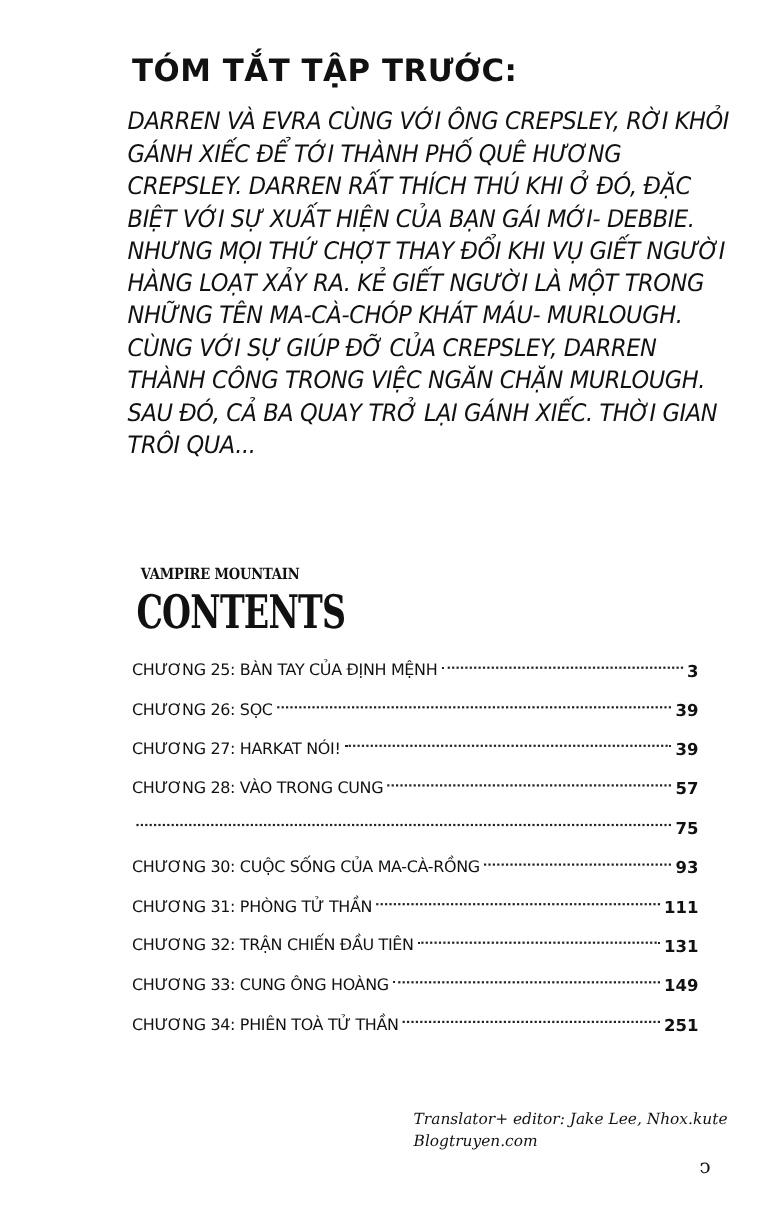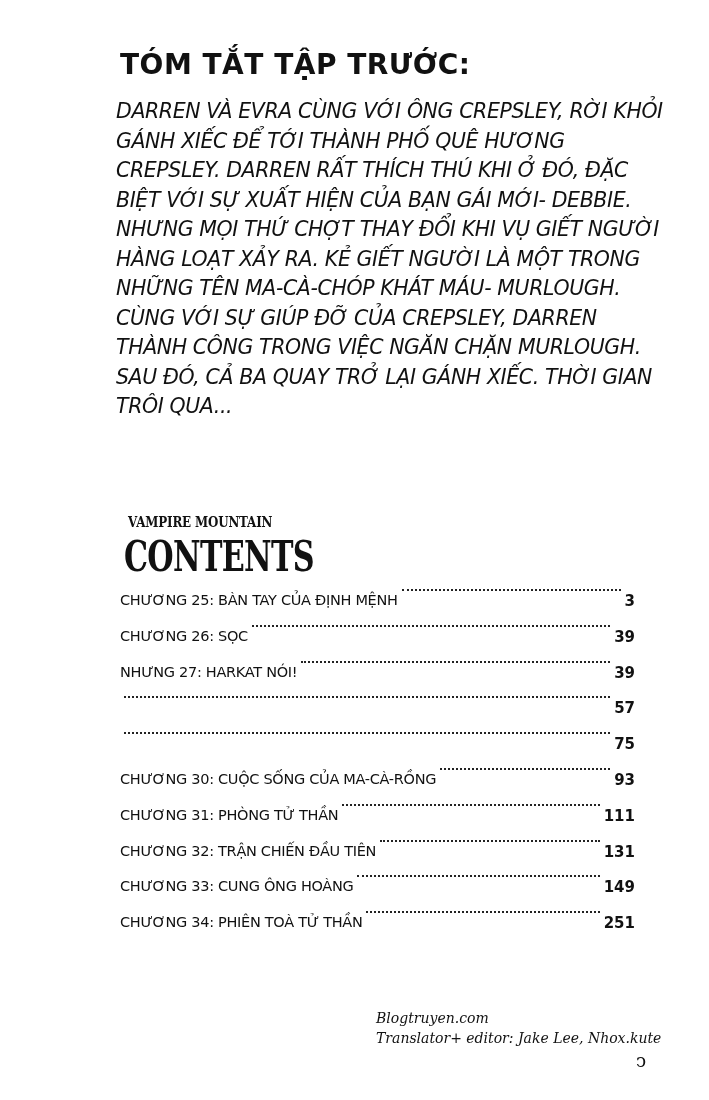--- a/index.html
+++ b/index.html
@@ -30,21 +30,21 @@
     .contents-title {
       position: absolute; left: 124px; top: 532px;
       font-family: "DejaVu Serif", serif; font-weight: bold;
       font-size: 42px; letter-spacing: -1px;
       transform: scaleX(0.72); transform-origin: left;
     }
     .toc {
       position: absolute; left: 120px; top: 592px; width: 515px;
     }
     .toc-row {
-      display: flex; align-items: flex-start; height: 35.8px;
+      display: flex; align-items: center; height: 35.8px;
       font-family: "DejaVu Sans", sans-serif; font-size: 14.5px;
     }
     .toc-label { white-space: nowrap; letter-spacing: -0.3px; }
     .toc-dots {
       flex: 1; margin: 0 4px; border-bottom: 2px dotted #222;
       height: 0; transform: translateY(-3px);
     }
     .toc-page { font-weight: bold; font-size: 15px; white-space: nowrap; }
     .credits {
       position: absolute; left: 376px; top: 1008px;
@@ -83,25 +83,26 @@
     <span class="toc-label">CHƯƠNG 25: BÀN TAY CỦA ĐỊNH MỆNH</span>
     <span class="toc-dots"></span>
     <span class="toc-page">3</span>
   </div>
   <div class="toc-row">
     <span class="toc-label">CHƯƠNG 26: SỌC</span>
     <span class="toc-dots"></span>
     <span class="toc-page">39</span>
   </div>
   <div class="toc-row">
-    <span class="toc-label">NHƯNG 27: HARKAT NÓI!</span>
+    <span class="toc-label">CHƯƠNG 27: HARKAT NÓI!</span>
     <span class="toc-dots"></span>
     <span class="toc-page">39</span>
   </div>
   <div class="toc-row">
+    <span class="toc-label">CHƯƠNG 28: VÀO TRONG CUNG</span>
     <span class="toc-dots"></span>
     <span class="toc-page">57</span>
   </div>
   <div class="toc-row">
     <span class="toc-dots"></span>
     <span class="toc-page">75</span>
   </div>
   <div class="toc-row">
     <span class="toc-label">CHƯƠNG 30: CUỘC SỐNG CỦA MA-CÀ-RỒNG</span>
     <span class="toc-dots"></span>
@@ -123,17 +124,17 @@
     <span class="toc-page">149</span>
   </div>
   <div class="toc-row">
     <span class="toc-label">CHƯƠNG 34: PHIÊN TOÀ TỬ THẦN</span>
     <span class="toc-dots"></span>
     <span class="toc-page">251</span>
   </div>
 </div>
 
 <div class="credits">
+  <div>Translator+ editor: Jake Lee, Nhox.kute</div>
   <div>Blogtruyen.com</div>
-  <div>Translator+ editor: Jake Lee, Nhox.kute</div>
 </div>
 
 <div class="page-mark">ↄ</div>
 
 </body></html>

